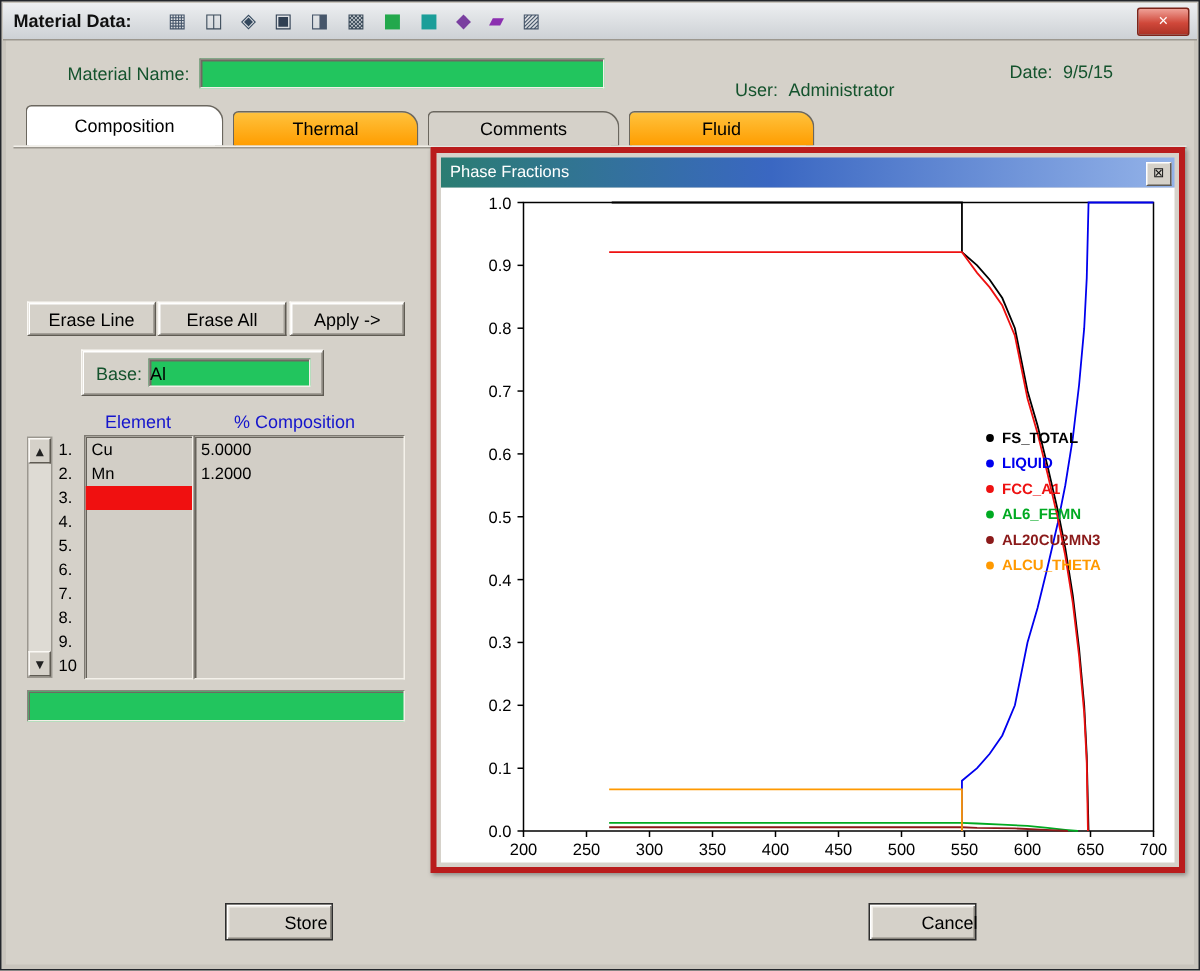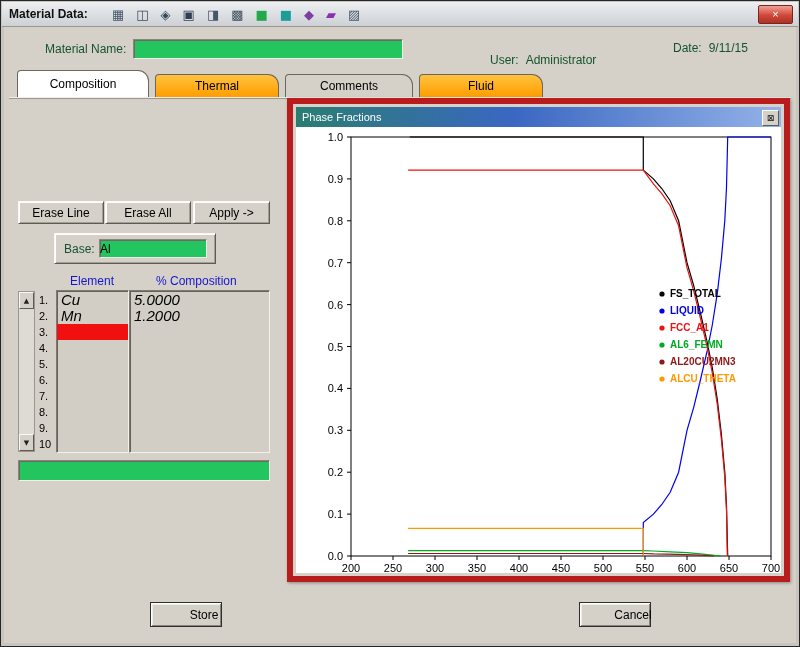--- a/index.html
+++ b/index.html
@@ -34,31 +34,31 @@
     box-shadow:inset 1px 1px 0 #fff,inset -1px -1px 0 #a39f97;
     font:12px "Liberation Sans",sans-serif;display:flex;align-items:center;justify-content:center;
     position:absolute;box-sizing:border-box;color:#000;}
   .btn.dark-edge{border:1px solid #2e2e2e;box-shadow:inset 1px 1px 0 #fff,inset -1px -1px 0 #8a867e,inset 2px 2px 0 #f0ede7;padding-left:36px;}
   .panel-raised{background:#d5d1c9;border:1px solid;border-color:#fbf9f5 #5f5b53 #5f5b53 #fbf9f5;
     box-shadow:inset 1px 1px 0 #fff,inset -1px -1px 0 #a39f97;position:absolute;box-sizing:border-box;}
   .col-header{position:absolute;font-size:12px;color:#1515cc;}
   
   .list-box{position:absolute;background:#d2cec6;border:1px solid;border-color:#7e7a72 #f4f1ea #f4f1ea #7e7a72;
     box-shadow:inset 1px 1px 0 #66625a;box-sizing:border-box;overflow:hidden;padding-top:1px;}
-  .list-row{height:16px;line-height:16px;font-size:15px;padding-left:4px;color:#000;font-style:italic;}
+  .list-row{height:16px;line-height:16px;font-size:11px;padding-left:4px;color:#000;}
   .list-row.hl{background:#f01010;}
   .row-nums{position:absolute;display:flex;flex-direction:column;}
   .row-num{height:16px;line-height:16px;font-size:11px;color:#000;}
   .scrollbar{position:absolute;width:17px;background:#dedbd4;border:1px solid #9b978f;box-sizing:border-box;
     display:flex;flex-direction:column;justify-content:space-between;}
   .sb-btn{height:15px;background:#d5d1c9;border:1px solid;border-color:#fbf9f5 #5f5b53 #5f5b53 #fbf9f5;
     font-family:"DejaVu Sans",sans-serif;font-size:7px;display:flex;align-items:center;justify-content:center;color:#222;}
   
   .phase-win{position:absolute;left:286px;top:97px;width:503px;height:484px;background:#d6d2ca;
-    border:6px solid #b91c1c;padding:3px;box-sizing:border-box;z-index:5;
+    border:4px solid #b91c1c;padding:3px;box-sizing:border-box;z-index:5;
     box-shadow:1px 1px 3px rgba(0,0,0,.35);}
   .phase-title{height:20px;background:linear-gradient(90deg,#2b7d72,#3a67c2 45%,#93b2e8);
     display:flex;align-items:center;color:#fff;font-size:11px;padding-left:6px;position:relative;}
   .phase-btn{position:absolute;right:2px;top:3px;width:15px;height:14px;background:#d5d1c9;
     border:1px solid;border-color:#fff #5f5b53 #5f5b53 #fff;font-family:"DejaVu Sans",sans-serif;
     font-size:9px;display:flex;align-items:center;justify-content:center;color:#111;}
   .phase-body{background:#fff;height:calc(100% - 20px);overflow:hidden;}
   svg .tick{font-family:"Liberation Sans",sans-serif;font-size:11px;fill:#000;}
   svg .legend{font-family:"Liberation Sans",sans-serif;font-size:10px;font-weight:700;}
 </style>
@@ -90,21 +90,21 @@
   <div class="hdr-item" style="left:44px;top:38px;">
     <span class="hdr-label">Material Name:</span>
     <input class="field" style="width: 270px; height: 20px;" type="text" value="">
   </div>
   <div class="hdr-item" style="left:489px;top:40px;margin-top:12px;">
     <span class="hdr-label">User:</span>
     <span class="hdr-label">Administrator</span>
   </div>
   <div class="hdr-item" style="left:672px;top:40px;">
     <span class="hdr-label">Date:</span>
-    <span class="hdr-label">9/11/15</span>
+    <span class="hdr-label">9/5/15</span>
   </div>
 
   <div class="tabs">
     <div class="tab active" style="width:100px;">
       <span>Composition</span>
     </div>
     <div class="tab orange" style="width:92px;">
       <span>Thermal</span>
     </div>
     <div class="tab gray" style="width:96px;">

